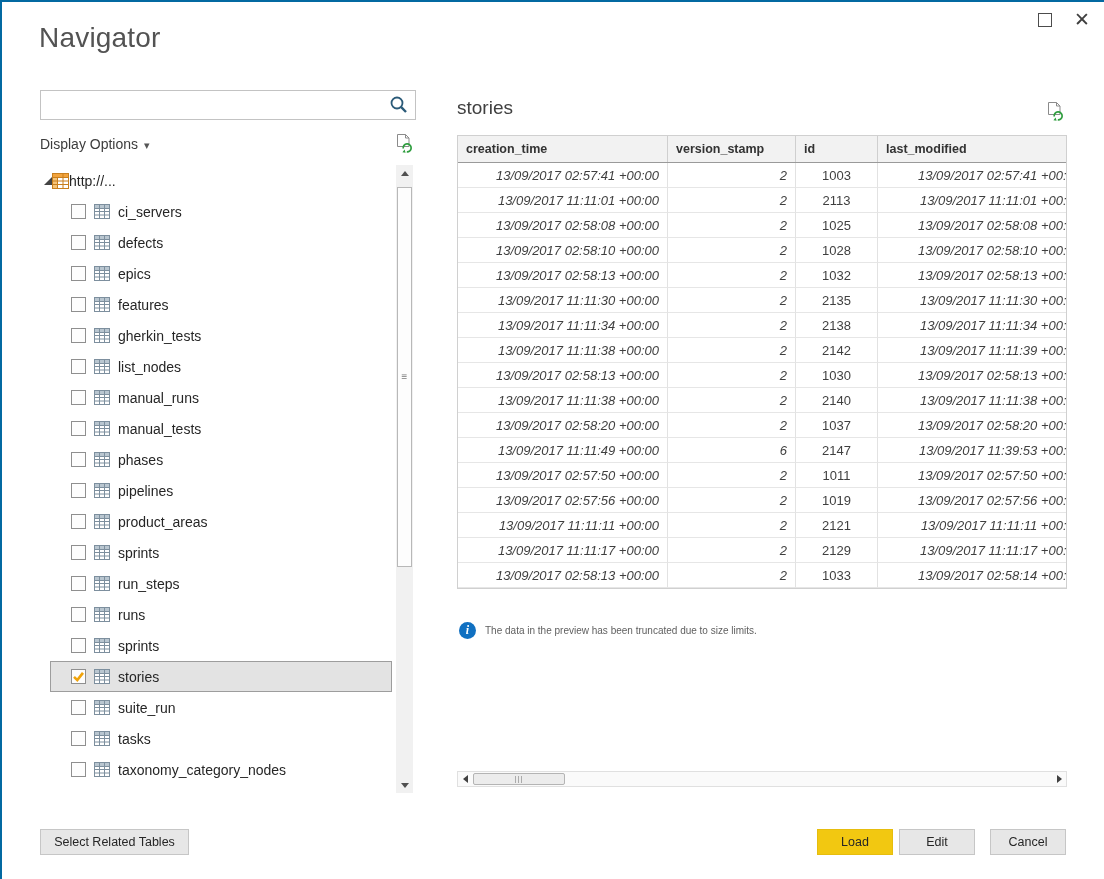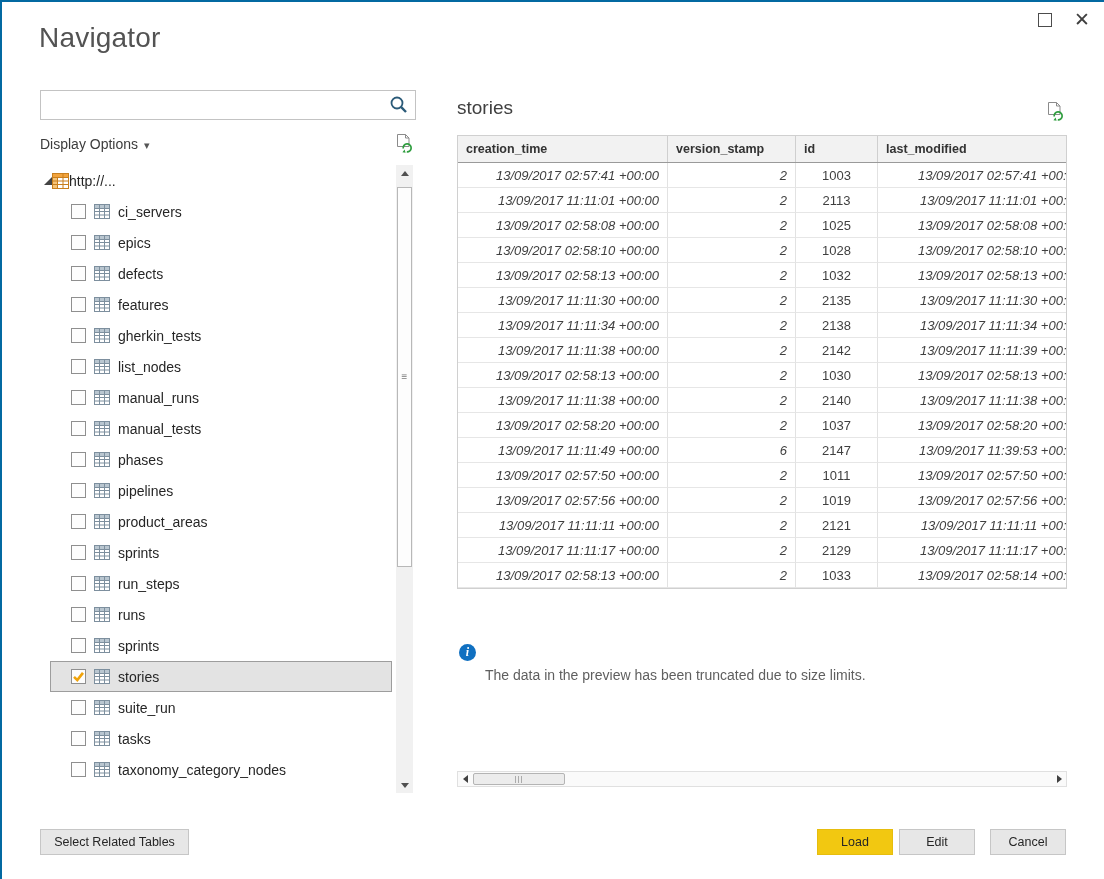--- a/index.html
+++ b/index.html
@@ -89,21 +89,21 @@
   .col3{width:212px;}
   .c0,.c1,.c3{text-align:right;font-style:italic;}
   .c2{text-align:center;}
   
   .info-row{position:absolute;left:457px;top:620px;display:flex;align-items:center;gap:9px;}
   .info-icon{
     width:17px;height:17px;border-radius:50%;background:#1070c1;color:#fff;
     display:inline-flex;align-items:center;justify-content:center;
     font-family:"Liberation Serif",serif;font-style:italic;font-weight:bold;font-size:12px;flex:0 0 auto;
   }
-  .info-text{font-size:14px;color:#5f5f5f;margin-top:45px;}
+  .info-text{font-size:10px;color:#5f5f5f;}
   
   .hscroll{position:absolute;left:455px;top:769px;width:610px;height:16px;background:#fafafa;border:1px solid #e0e0e0;box-sizing:border-box;}
   .hscroll .harrow{position:absolute;top:0;width:14px;height:14px;display:flex;align-items:center;justify-content:center;}
   .harrow-left{left:0;}
   .harrow-right{right:0;}
   .tri-left{width:0;height:0;border-top:4px solid transparent;border-bottom:4px solid transparent;border-right:5px solid #404040;}
   .tri-right{width:0;height:0;border-top:4px solid transparent;border-bottom:4px solid transparent;border-left:5px solid #404040;}
   .hthumb{
     position:absolute;left:15px;top:1px;width:92px;height:12px;
     background:#ececec;border:1px solid #b4b4b4;box-sizing:border-box;border-radius:2px;
@@ -196,37 +196,37 @@
     <span class="icon">
       <svg width="16" height="15" viewBox="0 0 16 15">
         <rect x="0.5" y="0.5" width="15" height="14" fill="#ffffff" stroke="#7d8f9e"></rect>
         <rect x="0.5" y="0.5" width="15" height="4" fill="#b9c6d0" stroke="#7d8f9e"></rect>
         <line x1="5.5" y1="0.5" x2="5.5" y2="14.5" stroke="#7d8f9e"></line>
         <line x1="10.5" y1="0.5" x2="10.5" y2="14.5" stroke="#7d8f9e"></line>
         <line x1="0.5" y1="7.5" x2="15.5" y2="7.5" stroke="#7d8f9e"></line>
         <line x1="0.5" y1="11" x2="15.5" y2="11" stroke="#7d8f9e"></line>
       </svg>
     </span>
+    <span class="tree-item-label">defects</span>
+  </div>
+      <div class="tree-item">
+    <span class="checkbox">
+      
+    </span>
+    <span class="icon">
+      <svg width="16" height="15" viewBox="0 0 16 15">
+        <rect x="0.5" y="0.5" width="15" height="14" fill="#ffffff" stroke="#7d8f9e"></rect>
+        <rect x="0.5" y="0.5" width="15" height="4" fill="#b9c6d0" stroke="#7d8f9e"></rect>
+        <line x1="5.5" y1="0.5" x2="5.5" y2="14.5" stroke="#7d8f9e"></line>
+        <line x1="10.5" y1="0.5" x2="10.5" y2="14.5" stroke="#7d8f9e"></line>
+        <line x1="0.5" y1="7.5" x2="15.5" y2="7.5" stroke="#7d8f9e"></line>
+        <line x1="0.5" y1="11" x2="15.5" y2="11" stroke="#7d8f9e"></line>
+      </svg>
+    </span>
     <span class="tree-item-label">epics</span>
-  </div>
-      <div class="tree-item">
-    <span class="checkbox">
-      
-    </span>
-    <span class="icon">
-      <svg width="16" height="15" viewBox="0 0 16 15">
-        <rect x="0.5" y="0.5" width="15" height="14" fill="#ffffff" stroke="#7d8f9e"></rect>
-        <rect x="0.5" y="0.5" width="15" height="4" fill="#b9c6d0" stroke="#7d8f9e"></rect>
-        <line x1="5.5" y1="0.5" x2="5.5" y2="14.5" stroke="#7d8f9e"></line>
-        <line x1="10.5" y1="0.5" x2="10.5" y2="14.5" stroke="#7d8f9e"></line>
-        <line x1="0.5" y1="7.5" x2="15.5" y2="7.5" stroke="#7d8f9e"></line>
-        <line x1="0.5" y1="11" x2="15.5" y2="11" stroke="#7d8f9e"></line>
-      </svg>
-    </span>
-    <span class="tree-item-label">defects</span>
   </div>
       <div class="tree-item">
     <span class="checkbox">
       
     </span>
     <span class="icon">
       <svg width="16" height="15" viewBox="0 0 16 15">
         <rect x="0.5" y="0.5" width="15" height="14" fill="#ffffff" stroke="#7d8f9e"></rect>
         <rect x="0.5" y="0.5" width="15" height="4" fill="#b9c6d0" stroke="#7d8f9e"></rect>
         <line x1="5.5" y1="0.5" x2="5.5" y2="14.5" stroke="#7d8f9e"></line>

